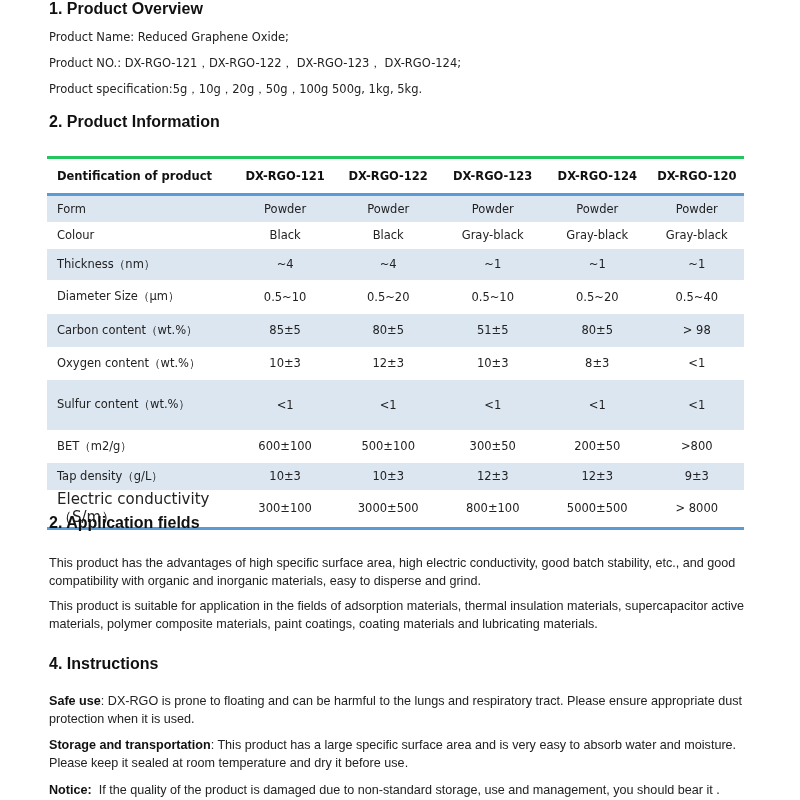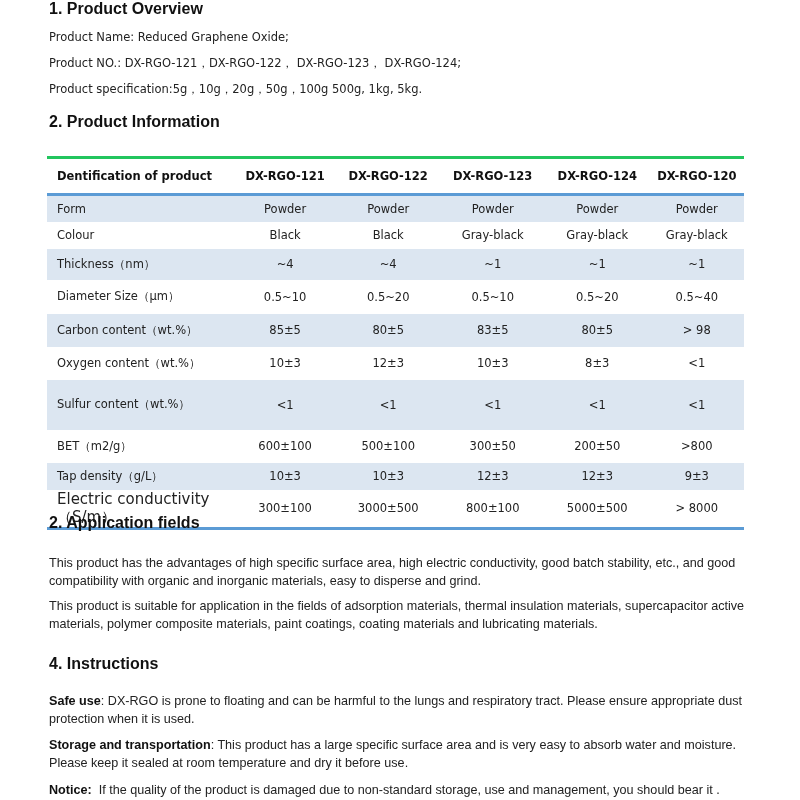--- a/index.html
+++ b/index.html
@@ -87,21 +87,21 @@
         <td>0.5~10</td>
         <td>0.5~20</td>
         <td>0.5~10</td>
         <td>0.5~20</td>
         <td>0.5~40</td>
       </tr>
       <tr class="alt" style="height: 33px;">
         <td class="first">Carbon content（wt.%）</td>
         <td>85±5</td>
         <td>80±5</td>
-        <td>83±5</td>
+        <td>51±5</td>
         <td>80±5</td>
         <td>&gt; 98</td>
       </tr>
       <tr style="height: 33px;">
         <td class="first">Oxygen content（wt.%）</td>
         <td>10±3</td>
         <td>12±3</td>
         <td>10±3</td>
         <td>8±3</td>
         <td>&lt;1</td>

